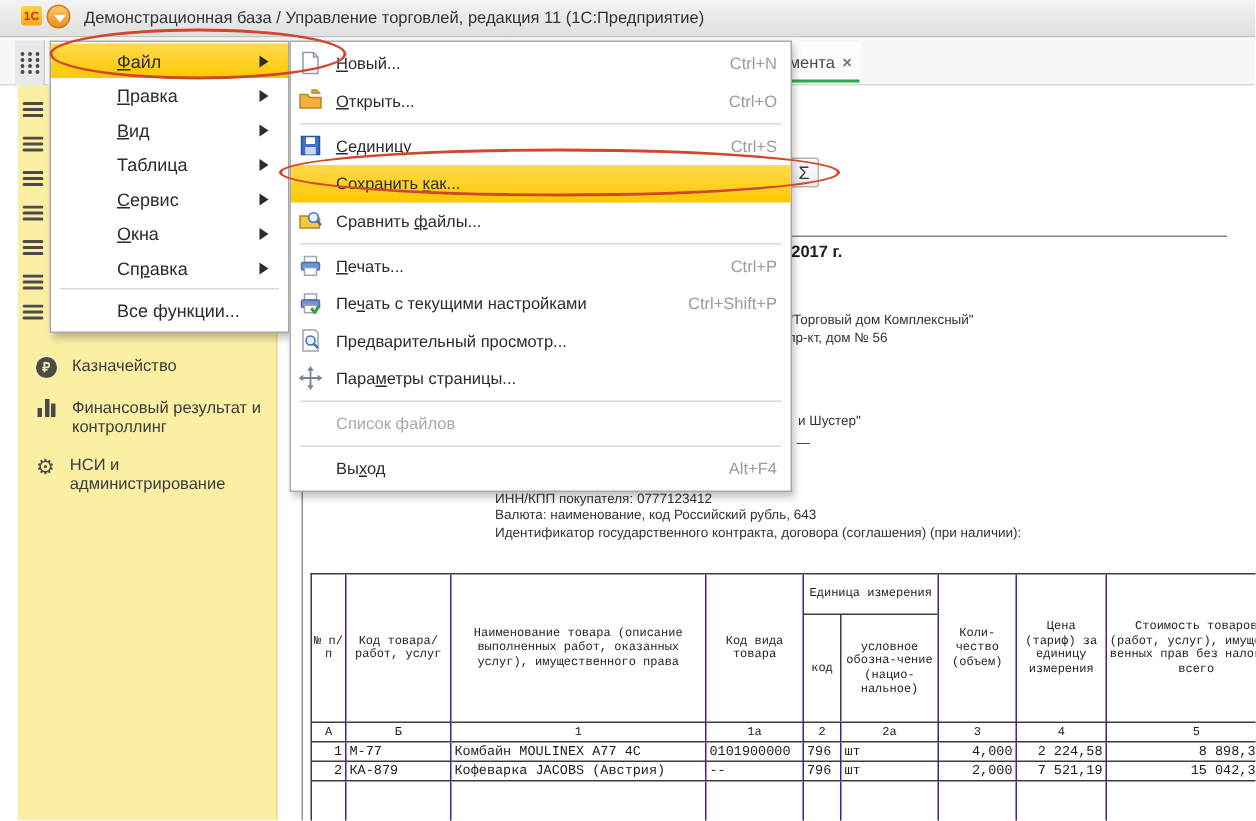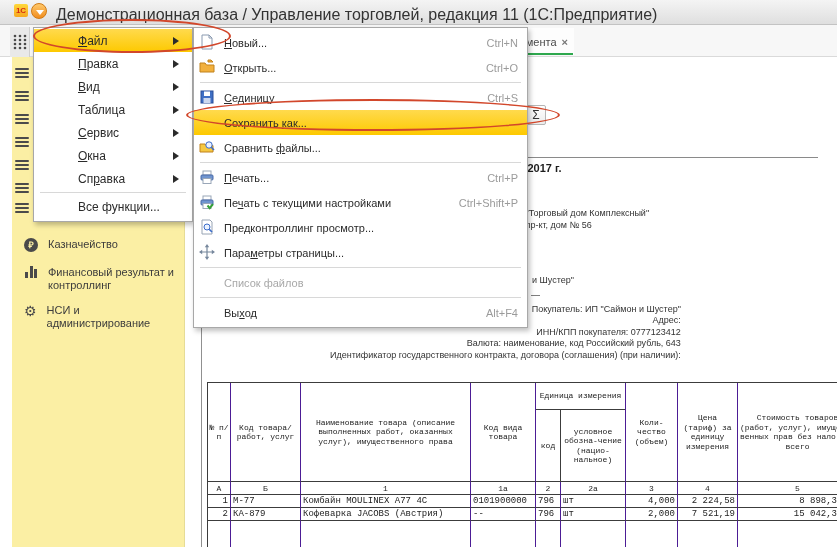--- a/index.html
+++ b/index.html
@@ -8,21 +8,21 @@
 
   
   .titlebar { position:absolute; left:0; top:0; width:837px; height:25px;
     background:linear-gradient(180deg,#f4f4f4,#dfdfdf); border-bottom:1px solid #c3c3c3; }
   .logo1c { position:absolute; left:14px; top:4px; width:14px; height:13px;
     background:linear-gradient(180deg,#ffd83a,#f7a81f); border-radius:2px;
     color:#d42b12; font-size:8px; font-weight:bold; text-align:center; line-height:13px; }
   .drop-btn { position:absolute; left:31px; top:3px; width:16px; height:16px; border-radius:50%;
     background:linear-gradient(180deg,#ffc96b,#f08c1e); border:1px solid #d07b14; }
   .drop-btn:after { content:""; position:absolute; left:4px; top:6px; border:4px solid transparent; border-top:5px solid #fff; }
-  .title-text { position:absolute; left:56px; top:6px; font-size:16px; color:#333; white-space:nowrap; }
+  .title-text { position:absolute; left:56px; top:6px; font-size:11px; color:#333; white-space:nowrap; }
 
   
   .topstrip { position:absolute; left:0; top:25px; width:837px; height:32px; background:#f7f7f7; border-bottom:1px solid #dadada; }
   .menu-btn { position:absolute; left:10px; top:27px; width:20px; height:30px; background:#e9e9e9; border-right:1px solid #d0d0d0; }
   .tab { position:absolute; left:506px; top:28px; width:68px; height:27px; background:#fdfdfd;
     font-size:11px; color:#4a4a4a; display:flex; align-items:center; justify-content:flex-end; padding-right:6px; gap:5px; }
   .tab-underline { position:absolute; left:528px; top:53px; width:45px; height:2px; background:#2ea84e; }
   .tab-close { color:#777; font-size:11px; font-weight:bold; }
 
   
@@ -39,21 +39,21 @@
 
   
   .panel-border { position:absolute; left:201px; top:57px; width:1px; height:490px; background:#909090; }
 
   .sigma-btn { position:absolute; left:526px; top:105px; width:20px; height:20px;
     background:linear-gradient(180deg,#ffffff,#ececec); border:1px solid #b5b5b5; border-radius:2px;
     font-size:12px; color:#333; text-align:center; line-height:18px; }
   .doc-rule { position:absolute; left:520px; top:157px; width:298px; height:1px; background:#8a8a8a; }
   .doc-date { position:absolute; left:518px; top:162px; font-size:11px; font-weight:bold; color:#1d1d1d; }
   .frag { position:absolute; font-size:9px; color:#333; white-space:nowrap; }
-  .doc-lines { position:absolute; left:330px; top:304px; font-size:9px; color:#333; line-height:11.4px; white-space:nowrap;text-align:right; }
+  .doc-lines { position:absolute; left:330px; top:304px; font-size:9px; color:#333; line-height:11.4px; white-space:nowrap; }
 
   
   .tbl { position:absolute; left:207px; top:382px; display:grid;
     grid-template-columns:23px 70px 170px 65px 25px 65px 52px 60px 120px;
     grid-template-rows:99px 13px 13px 13px 27px;
     border-top:1px solid #3c3c3c; border-left:1px solid #3c3c3c; color:#1c1c1c; }
   .tbl > div { border-right:1px solid #4c1d95; border-bottom:1px solid #3c3c3c; overflow:hidden;font-family:Liberation Mono, monospace; }
   .th { font-size:8px; display:flex; align-items:center; justify-content:center; text-align:center; padding:1px; line-height:9.5px; }
   .unit-group { display:flex; flex-direction:column; padding:0 !important; font-size:8px; text-align:center; }
   .ug-top { height:27px; border-bottom:1px solid #3c3c3c; display:flex; align-items:center; justify-content:center; line-height:9.5px; }
@@ -360,21 +360,21 @@
       <span class="mi-short">Ctrl+Shift+P</span>
     </div>
     <div class="sm-item">
       <span class="mi-icon">
         <svg width="16" height="16" viewBox="0 0 16 16">
             <path d="M3 1h8l2 2v12H3z" fill="#fff" stroke="#98a4b4"></path>
             <circle cx="8" cy="8" r="3" fill="#eaf2ff" stroke="#3a6bc9"></circle>
             <line x1="10.2" y1="10.2" x2="13" y2="13" stroke="#3a6bc9" stroke-width="1.6"></line>
           </svg>
       </span>
-      <span class="mi-label"><span>Пре</span><u>д</u><span>контроллинг просмотр...</span></span>
+      <span class="mi-label"><span>Пре</span><u>д</u><span>варительный просмотр...</span></span>
     </div>
     <div class="sm-item">
       <span class="mi-icon">
         <svg width="16" height="16" viewBox="0 0 16 16">
             <path d="M8 2.5v11M2.5 8h11" stroke="#76879c" stroke-width="1.2"></path>
             <path d="M8 0l2.2 3.2H5.8zM8 16l2.2-3.2H5.8zM0 8l3.2-2.2v4.4zM16 8l-3.2-2.2v4.4z" fill="#76879c"></path>
           </svg>
       </span>
       <span class="mi-label"><span>Пара</span><u>м</u><span>етры страницы...</span></span>
     </div>

